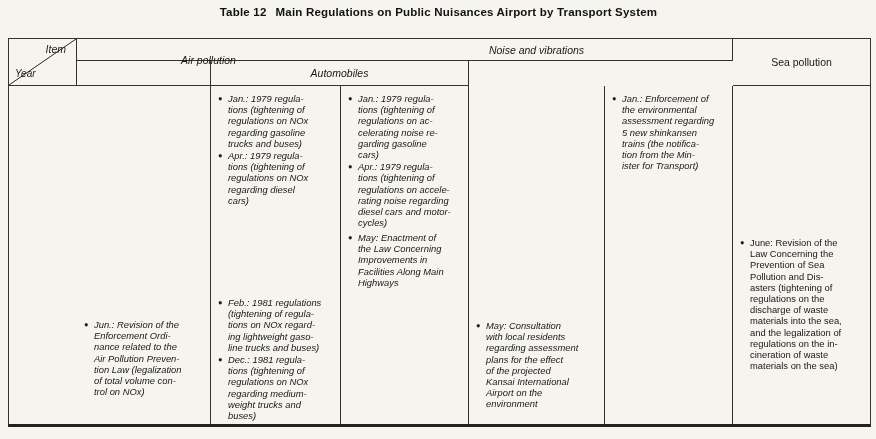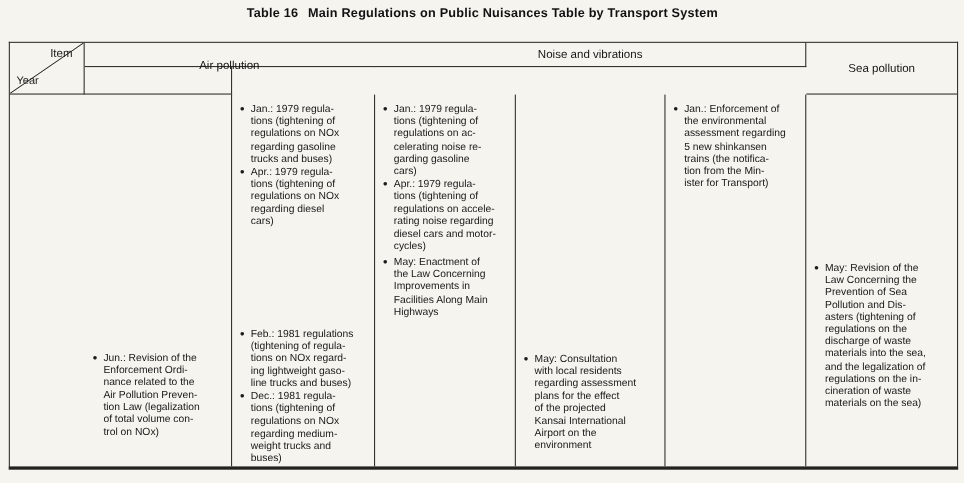--- a/index.html
+++ b/index.html
@@ -22,21 +22,21 @@
     position:absolute;left:8px;top:38px;width:861px;height:385px;
     display:grid;
     grid-template-columns:68px 134px 130px 128px 136px 128px 137px;
     grid-template-rows:22px 25px 338px;
     border:1px solid #35332e;
     border-bottom:3px solid #23221f;
     box-sizing:content-box;
     background:transparent;
   }
   .cell{box-sizing:border-box;position:relative;}
-  .br{border-right:1px solid #35332e;}
+  .br{border-right:1px solid #35332e;font-style:italic;}
   .bb{border-bottom:1px solid #35332e;}
   .hc{display:flex;align-items:center;justify-content:center;
       font-size:10.5px;color:#161616;}
   
   .corner{
     grid-row:1/3;grid-column:1;
     background:linear-gradient(to bottom right,
       transparent calc(50% - 0.8px), #3a3833 calc(50% - 0.1px),
       #3a3833 calc(50% + 0.1px), transparent calc(50% + 0.8px));
   }
@@ -60,33 +60,34 @@
   .item + .item{margin-top:1px;}
   .bullet{position:absolute;left:1px;top:1.5px;font-size:7.5px;line-height:8px;}
   .itext{display:block;white-space:pre-line;color:#171717;}
 </style>
 </head>
 <body>
 
 <div class="page">
 
   <div class="doc-title">
-    <span>Table 16</span><span class="gap"></span><span>Main Regulations on Public Nuisances Table by Transport System</span>
+    <span>Table 12</span><span class="gap"></span><span>Main Regulations on Public Nuisances Airport by Transport System</span>
   </div>
 
   <div class="reg-table">
 
     <div class="cell corner br bb">
       <span class="item-lbl">Item</span>
       <span class="year-lbl">Year</span>
     </div>
     <div class="cell hc h-air br bb">Air pollution</div>
     <div class="cell hc h-noise br bb">Noise and vibrations</div>
     <div class="cell hc h-sea bb">Sea pollution</div>
     <div class="cell h-blank br bb"></div>
+    <div class="cell hc h-auto br bb">Automobiles</div>
 
 
     <div class="cell bd c2 br">
       <div class="group" style="top:233px">
         <div class="item">
           <span class="bullet">●</span>
           <span class="itext">Jun.: Revision of the
 Enforcement Ordi-
 nance related to the
 Air Pollution Preven-
@@ -198,21 +199,21 @@
 tion from the Min-
 ister for Transport)</span>
         </div>
       </div>
     </div>
 
     <div class="cell bd c7">
       <div class="group" style="top:151px">
         <div class="item">
           <span class="bullet">●</span>
-          <span class="itext">May: Revision of the
+          <span class="itext">June: Revision of the
 Law Concerning the
 Prevention of Sea
 Pollution and Dis-
 asters (tightening of
 regulations on the
 discharge of waste
 materials into the sea,
 and the legalization of
 regulations on the in-
 cineration of waste

